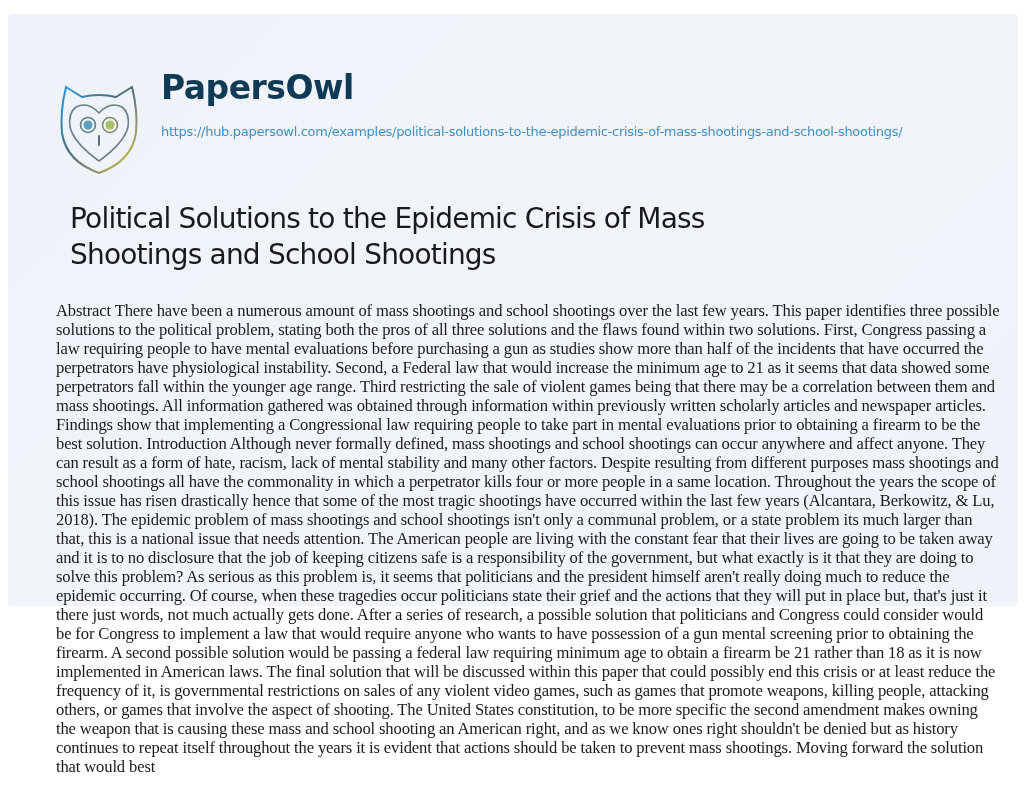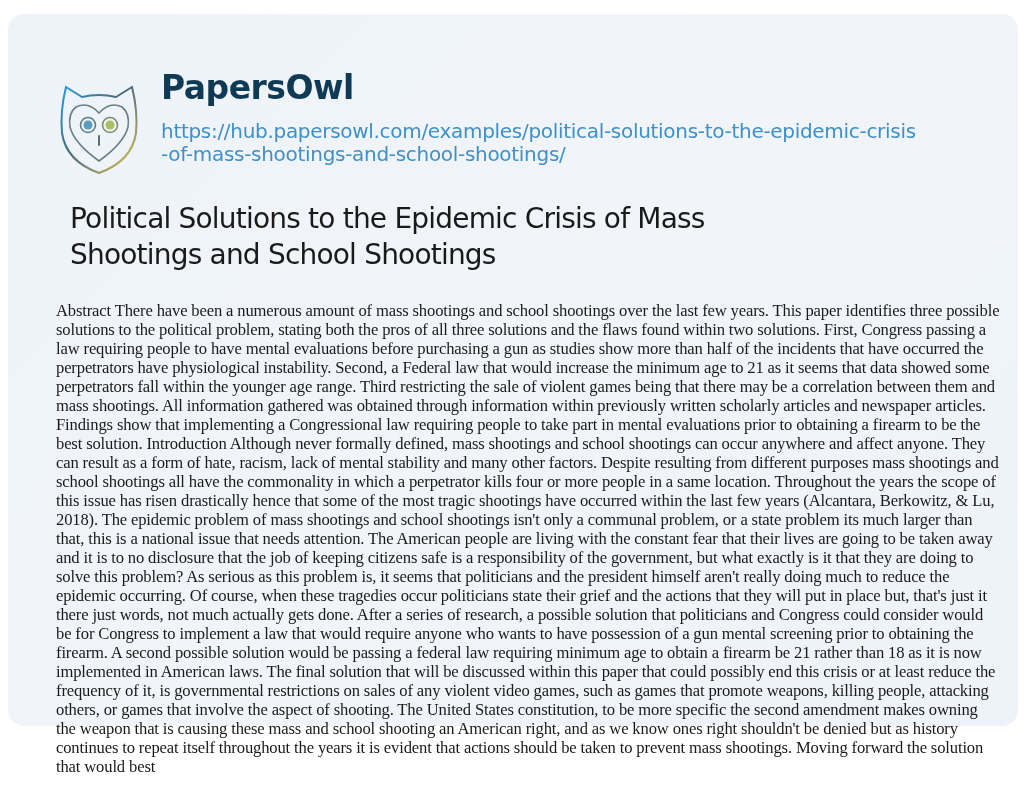--- a/index.html
+++ b/index.html
@@ -11,23 +11,23 @@
       width: 1024px;
       height: 803px;
       overflow: hidden;
       position: relative;
     }
     .card {
       position: absolute;
       left: 8px;
       top: 14px;
       width: 1010px;
-      height: 712px;
+      height: 592px;
       background: linear-gradient(135deg, #eef3f9 0%, #f1f5fa 50%, #eef3f9 100%);
-      border-radius: 16px;
+      border-radius: 4px;
     }
     .brand {
       position: absolute;
       left: 50px;
       top: 67px;
       width: 82px;
       height: 96px;
     }
     .brand svg { width: 82px; height: 96px; display: block; }
     .brand-name {
@@ -40,21 +40,21 @@
       letter-spacing: -0.5px;
       color: #0f3a55;
       line-height: 40px;
     }
     .brand-url {
       position: absolute;
       left: 153px;
       top: 106px;
       width: 760px;
       font-family: "DejaVu Sans", sans-serif;
-      font-size: 20px;
+      font-size: 13px;
       line-height: 23px;
       color: #3f8fc8;
       letter-spacing: -0.3px;
       word-break: break-all;
     }
     .title {
       position: absolute;
       left: 48px;
       top: 173px;
       width: 700px;

